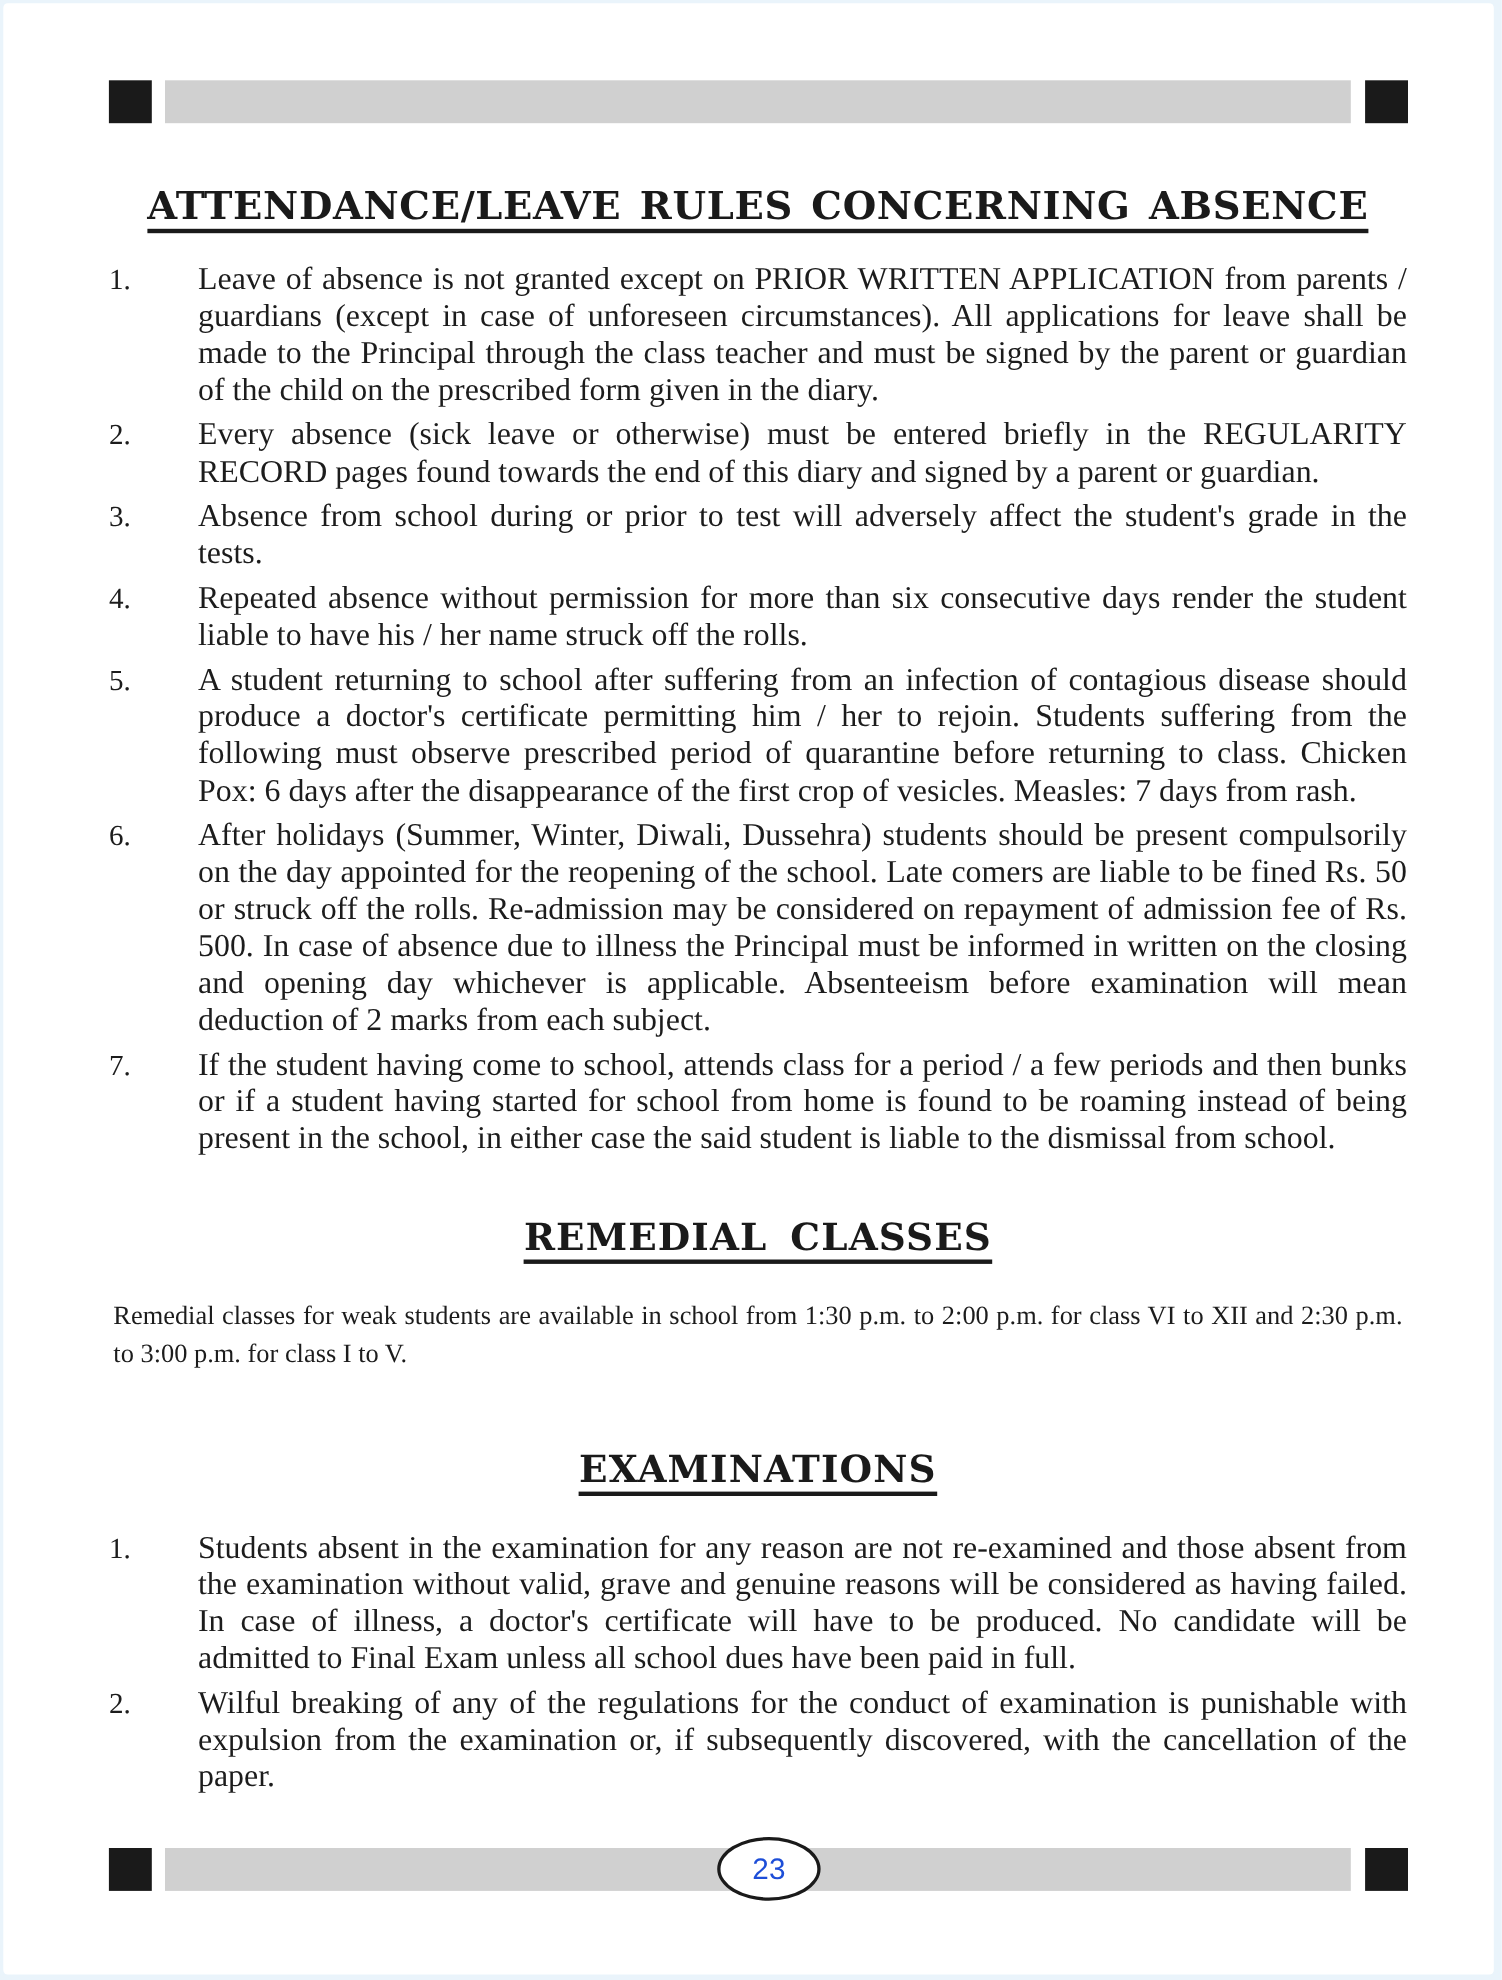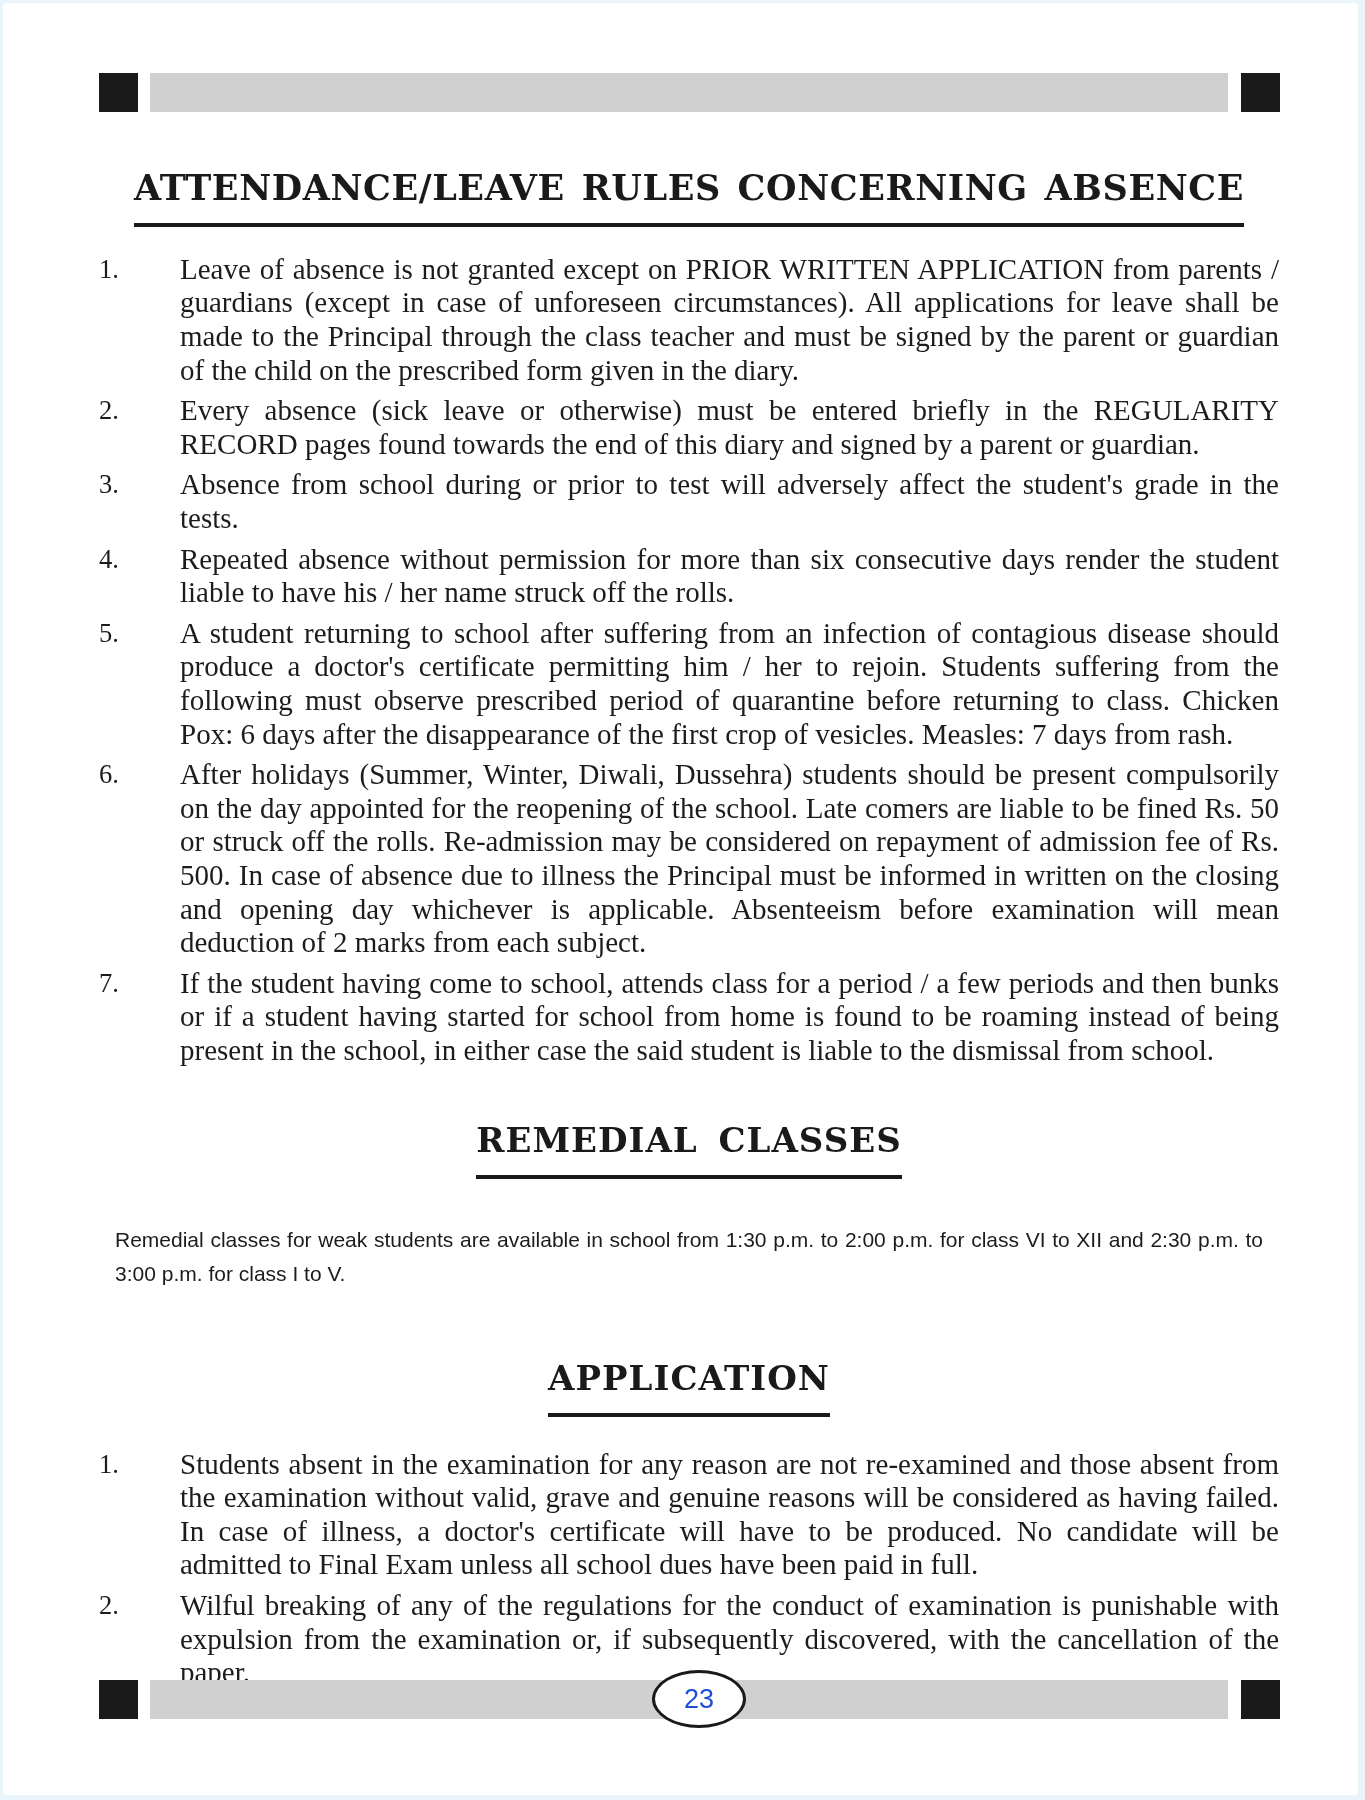--- a/index.html
+++ b/index.html
@@ -67,21 +67,21 @@
   .heading-wrap {
     text-align: center;
   }
   .heading {
     display: inline-block;
     font-family: "DejaVu Serif", serif;
     font-weight: bold;
     font-size: 34px;
     letter-spacing: 1px;
     line-height: 40px;
-    padding-bottom: 15px;
+    padding-bottom: 0;
     border-bottom: 4px solid #1a1a1a;
     color: #1a1a1a;
     white-space: nowrap;
   }
   .heading.h-main {
     font-size: 35px;
     letter-spacing: 0.6px;
     word-spacing: 4px;
   }
   .heading.h-remedial { word-spacing: 8px; }
@@ -103,25 +103,25 @@
     line-height: 33.6px;
   }
   .item-text {
     flex: 1;
     font-family: "Liberation Serif", serif;
     font-size: 29px;
     line-height: 33.6px;
     text-align: justify;
   }
   .para {
-    font-family: Liberation Sans, sans-serif;
-    font-size: 21px;
+    font-family: Liberation Serif, serif;
+    font-size: 24px;
     line-height: 33.6px;
     text-align: justify;
-    margin: 16px;
+    margin: 4px;
   }
   .sec-attendance .heading-wrap { margin-bottom: 2px; }
   .sec-remedial { margin-top: 24px; }
   .sec-remedial .heading-wrap { margin-bottom: 3px; }
   .sec-exams { margin-top: 40px; }
   .sec-exams .heading-wrap { margin-bottom: 2px; }
 </style>
 </head>
 <body>
 
@@ -171,21 +171,21 @@
 
     <section class="sec-remedial">
       <div class="heading-wrap">
         <h2 class="heading h-remedial">REMEDIAL CLASSES</h2>
       </div>
       <p class="para">Remedial classes for weak students are available in school from 1:30 p.m. to 2:00 p.m. for class VI to XII and 2:30 p.m. to 3:00 p.m. for class I to V.</p>
     </section>
 
     <section class="sec-exams">
       <div class="heading-wrap">
-        <h2 class="heading">APPLICATION</h2>
+        <h2 class="heading">EXAMINATIONS</h2>
       </div>
       <ol class="list">
         <li class="item">
           <span class="item-num">1.</span>
           <span class="item-text">Students absent in the examination for any reason are not re-examined and those absent from the examination without valid, grave and genuine reasons will be considered as having failed. In case of illness, a doctor's certificate will have to be produced. No candidate will be admitted to Final Exam unless all school dues have been paid in full.</span>
         </li>
         <li class="item">
           <span class="item-num">2.</span>
           <span class="item-text">Wilful breaking of any of the regulations for the conduct of examination is punishable with expulsion from the examination or, if subsequently discovered, with the cancellation of the paper.</span>
         </li>

